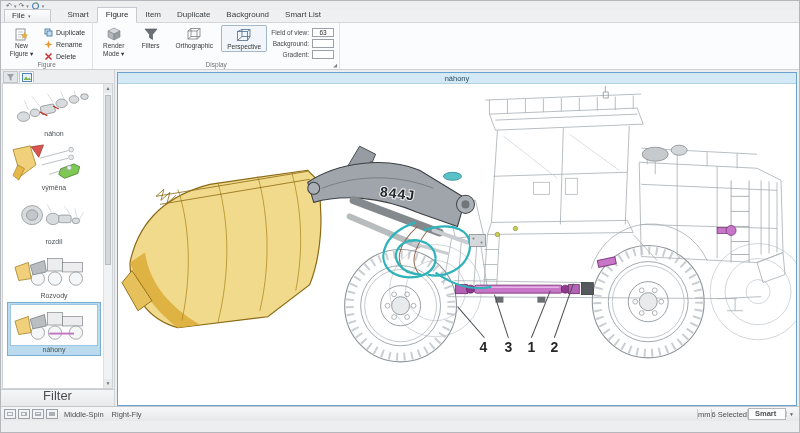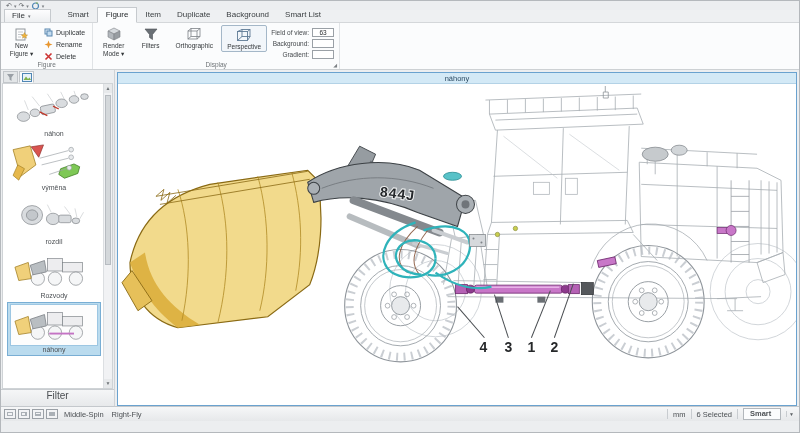--- a/index.html
+++ b/index.html
@@ -49,32 +49,32 @@
   .figlist { flex:1; background:#fff; border:1px solid #cfd3d6; margin:0 1px; position:relative; padding:3px 12px 2px 5px; overflow:hidden; }
   .figitem { display:flex; flex-direction:column; align-items:center; padding:2px 1px; margin-bottom:2px; }
   .figitem .thumb { width:86px; height:40px; }
   .figitem .flabel { font-size:7px; color:#4c5054; margin-top:1px; }
   .figitem.selected { background:#badbee; outline:1px solid #79aed4; }
   .figitem.selected .thumb { background:#fdfdfd; outline:1px solid #9cc6e2; }
   .sbar { position:absolute; top:0; right:0; bottom:0; width:9px; background:#f1f2f4; border-left:1px solid #dcdfe2; }
   .sbar .arr { position:absolute; left:0; right:0; height:9px; font-size:5px; color:#6f7478; text-align:center; line-height:9px; background:#e7e9eb; }
   .sbar .arr.up { top:0; } .sbar .arr.down { bottom:0; }
   .sbar .sthumb { position:absolute; left:1px; right:1px; top:11px; height:170px; background:#d4d8db; border:1px solid #b7bcc1; }
-  .filterbar { height:17px; border-top:1px solid #c8ccd0; background:linear-gradient(#f5f6f7,#e7e9eb); font-size:10px; color:#4a4e52; text-align:center; line-height:11px; }
+  .filterbar { height:17px; border-top:1px solid #c8ccd0; background:linear-gradient(#f5f6f7,#e7e9eb); font-size:13px; color:#4a4e52; text-align:center; line-height:11px; }
   
   .canvas { flex:1; margin:2px 2px 0 2px; border:1px solid #6aa2cf; background:#fff; display:flex; flex-direction:column; }
   .canvastitle { height:11px; background:#d3e9f6; border-bottom:1px solid #b3d2e6; font-size:7.5px; color:#2b4a63; text-align:center; line-height:11px; }
   .illus { flex:1; width:100%; }
   
   .statusbar { height:15px; border-top:1px solid #c4c8cc; background:linear-gradient(#f6f7f8,#e6e8ea); display:flex; align-items:center; font-size:7.5px; color:#4c5054; padding:1px 3px; }
   .sb-icons { display:flex; gap:2px; margin-right:6px; }
   .sb-ic { width:12px; height:10px; border:1px solid #9aa0a6; background:#f2f3f5; position:relative; }
   .sb-ic i { position:absolute; inset:2px; border:1px solid #aab0b6; }
   .sb-text { margin-right:8px; }
-  .sb-right { margin-left:auto; display:flex; align-items:center; gap:5px; }
+  .sb-right { margin-left:auto; display:flex; align-items:center; }
   .sb-sep { width:1px; height:10px; background:#c8ccd0; }
   .snapbox { border:1px solid #b2b7bc; background:#fbfcfd; padding:0 8px 1px 6px; min-width:38px;font-weight:bold; }
   .sb-dd { width:10px; text-align:center; font-size:5px; color:#5d6165; border-left:1px solid #c8ccd0; }
   svg text { font-family:"Liberation Sans", sans-serif; }
 </style>
 </head>
 <body>
 
 <div class="app">
 

